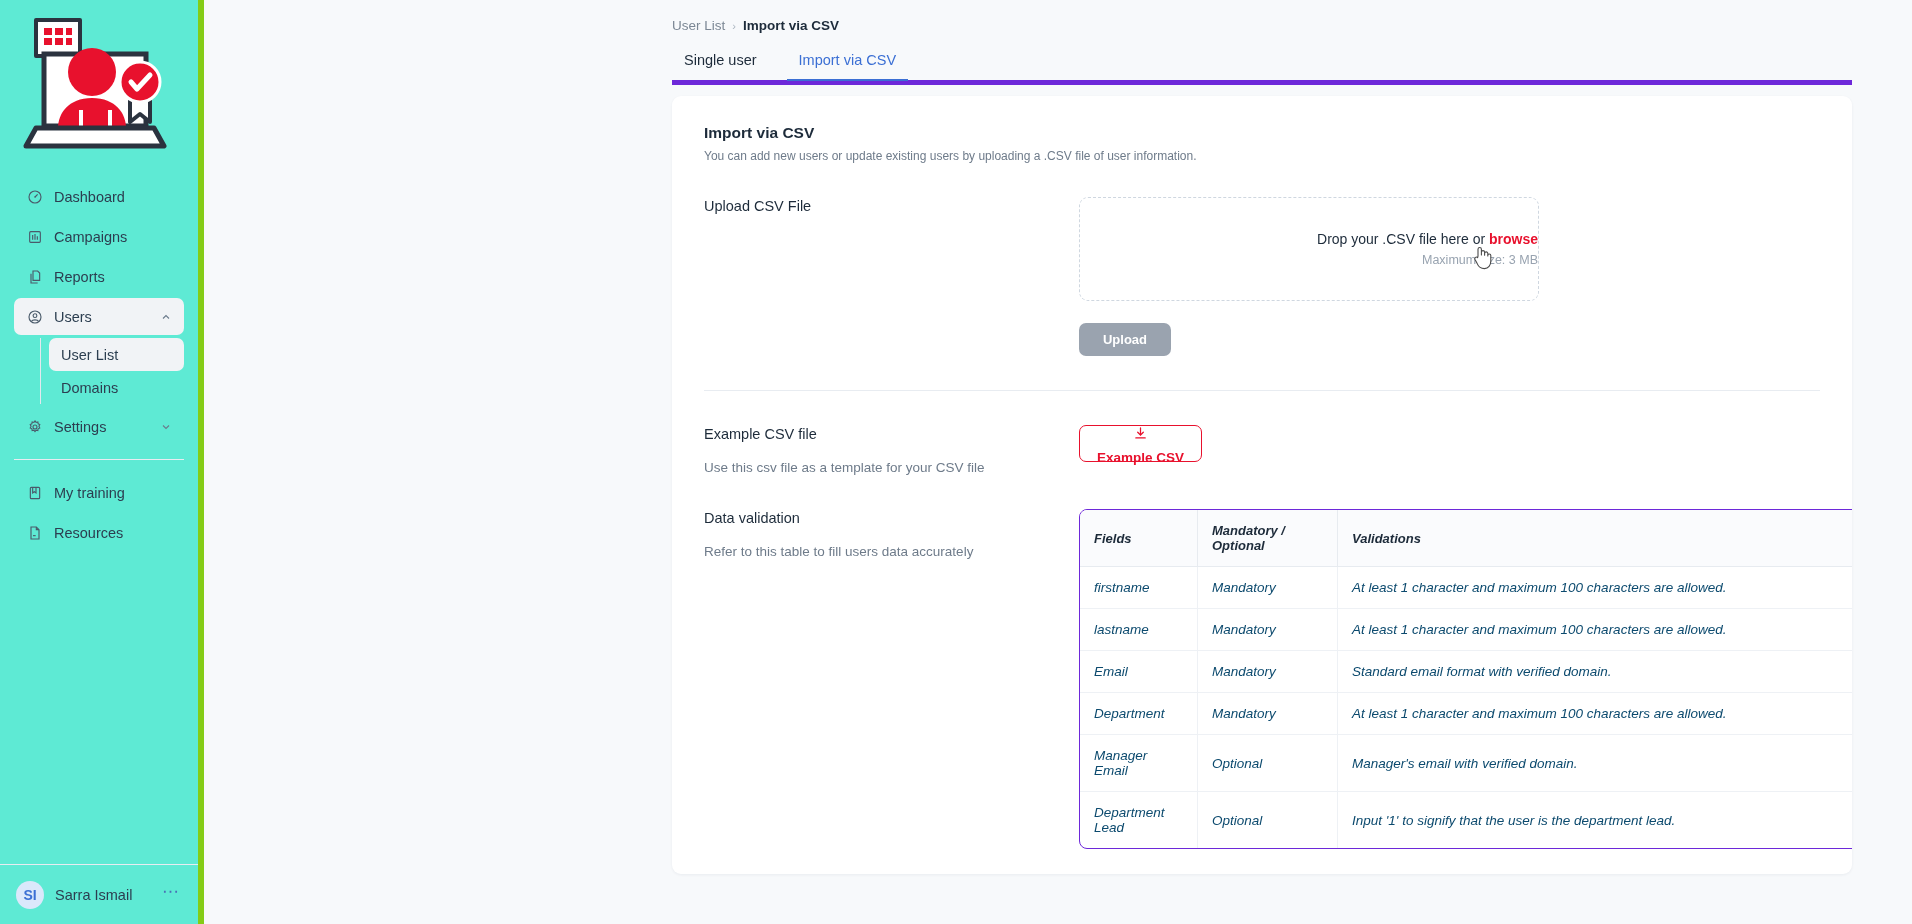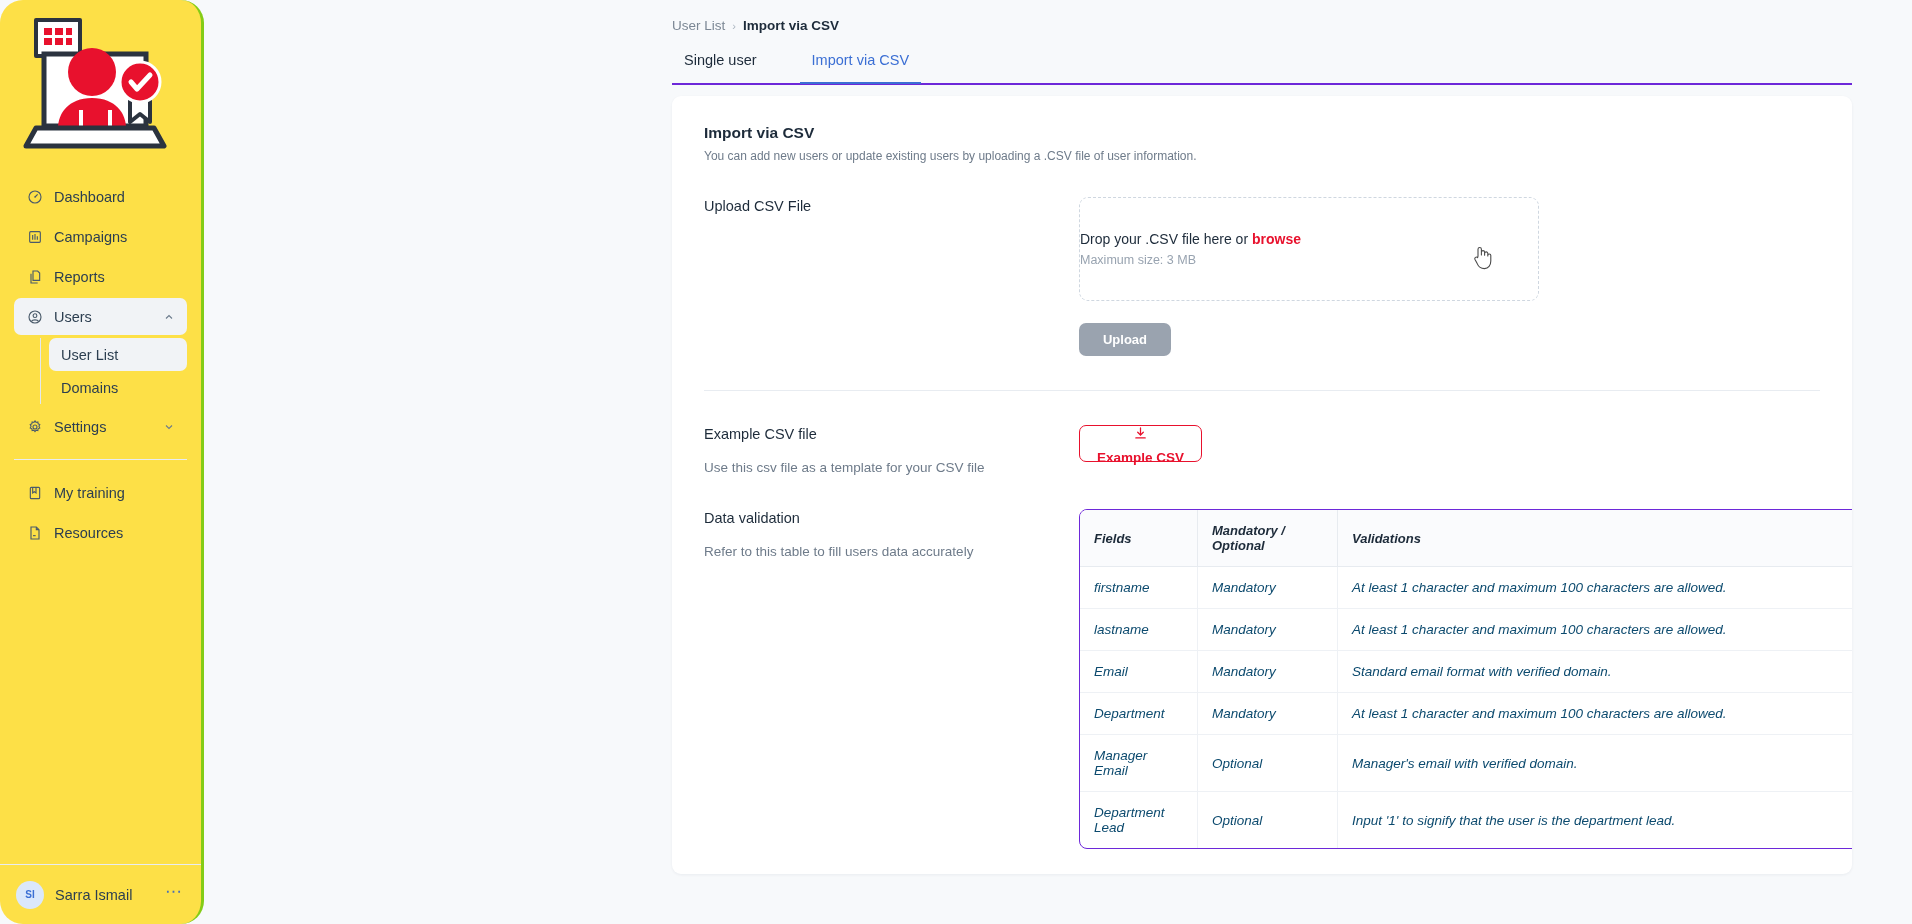--- a/index.html
+++ b/index.html
@@ -8,26 +8,25 @@
     width: 1912px; height: 924px;
     font-family: "Liberation Sans", sans-serif;
     background: #f7f9fb;
     overflow: hidden;
   }
   body { display: flex; }
 
   
   .sidebar {
     width: 204px; height: 924px;
-    background: #fde047;
-    border-right: 3px solid #84cc16;
+    background: #5eead4;
+    border-right: 6px solid #84cc16;
     display: flex; flex-direction: column;
     flex: 0 0 204px;
     position: relative;
-    border-radius: 23px;
   }
   .logo-wrap {
     padding: 10px 12px 4px 22px;
     height: 178px;
   }
   .logo-svg { display:block; }
 
   .nav { padding: 0 14px; }
   .nav-item {
     display: flex; align-items: center;
@@ -80,21 +79,21 @@
     border-top: 1px solid #e8ecf1;
     height: 60px;
     display: flex; align-items: center;
     padding: 0 18px 0 16px;
     gap: 11px;
     cursor: pointer;
   }
   .avatar {
     width: 28px; height: 28px; border-radius: 50%;
     background: #dbe8fb; color: #3b6fd4;
-    font-size: 10px; font-weight: bold;
+    font-size: 14px; font-weight: bold;
     display: flex; align-items: center; justify-content: center;
     flex: 0 0 28px;
   }
   .user-name { flex: 1; font-size: 14.5px; color: #2c3e50; }
   .dots { color: #4a6fb5; font-size: 17px; letter-spacing: 1px; line-height: 6px; padding-bottom:6px;}
 
   
   .main {
     flex: 1; height: 924px;
     overflow: hidden;
@@ -107,22 +106,22 @@
     display: flex; align-items: center; gap: 7px;
     color: #7b8794;
   }
   .crumb-link { color: #7b8794; cursor: pointer; }
   .crumb-sep { color: #aab4bf; font-size: 11px; }
   .crumb-current { color: #1d2b3a; font-weight: bold; }
 
   .tabs {
     margin: 19px 0 0 468px;
     width: 1180px;
-    border-bottom: 2px solid #6d28d9;
-    display: flex; gap: 17px;
+    border-bottom: 5px solid #6d28d9;
+    display: flex; gap: 4px;
     height: 33px;
   }
   .tab {
     font-size: 14.5px;
     color: #1d2b3a;
     padding: 0 12px 10px 12px;
     margin-right: 14px;
     cursor: pointer;
     position: relative;
     font-weight: normal;
@@ -151,21 +150,21 @@
   .sec-left { width: 375px; flex: 0 0 375px; padding-top: 1px; }
   .sec-heading { font-size: 14.5px; color: #1d2b3a; }
   .sec-desc { font-size: 13.5px; color: #6e7b8a; margin-top: 18px; }
   .sec-right { flex: 1; }
 
   .dropzone {
     width: 460px; height: 104px;
     border: 1.5px dashed #cfd7e0;
     border-radius: 9px;
     display: flex; flex-direction: column;
-    align-items: flex-start; justify-content: center;
+    align-items: flex-end; justify-content: center;
     cursor: pointer;
     position: relative;
   }
   .dz-main { font-size: 14px; color: #1d2b3a; }
   .dz-browse { color: #e8112d; font-weight: bold; cursor: pointer; }
   .dz-sub { font-size: 12.5px; color: #98a3b0; margin-top: 6px; }
 
   .btn-upload {
     margin-top: 22px;
     width: 92px; height: 33px;

